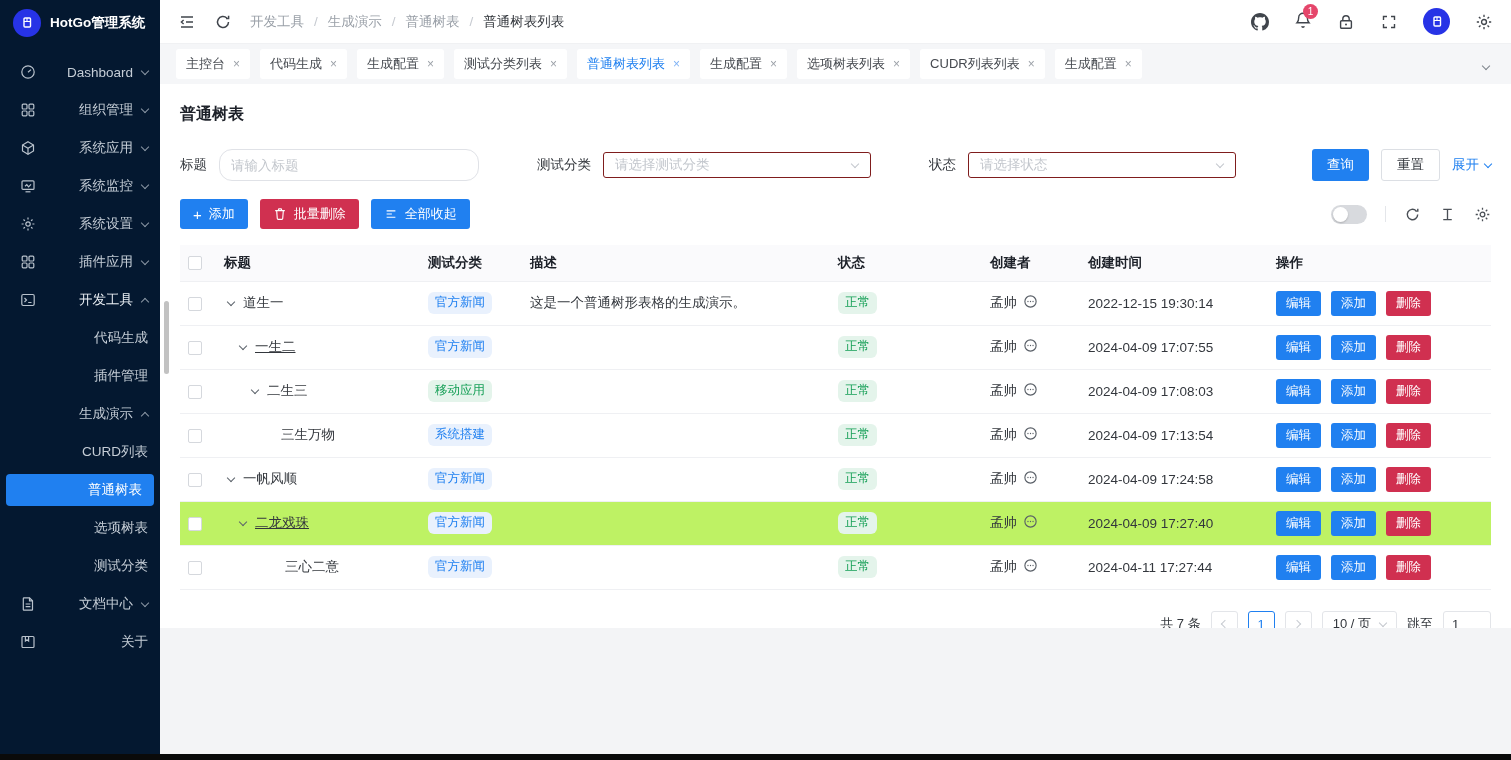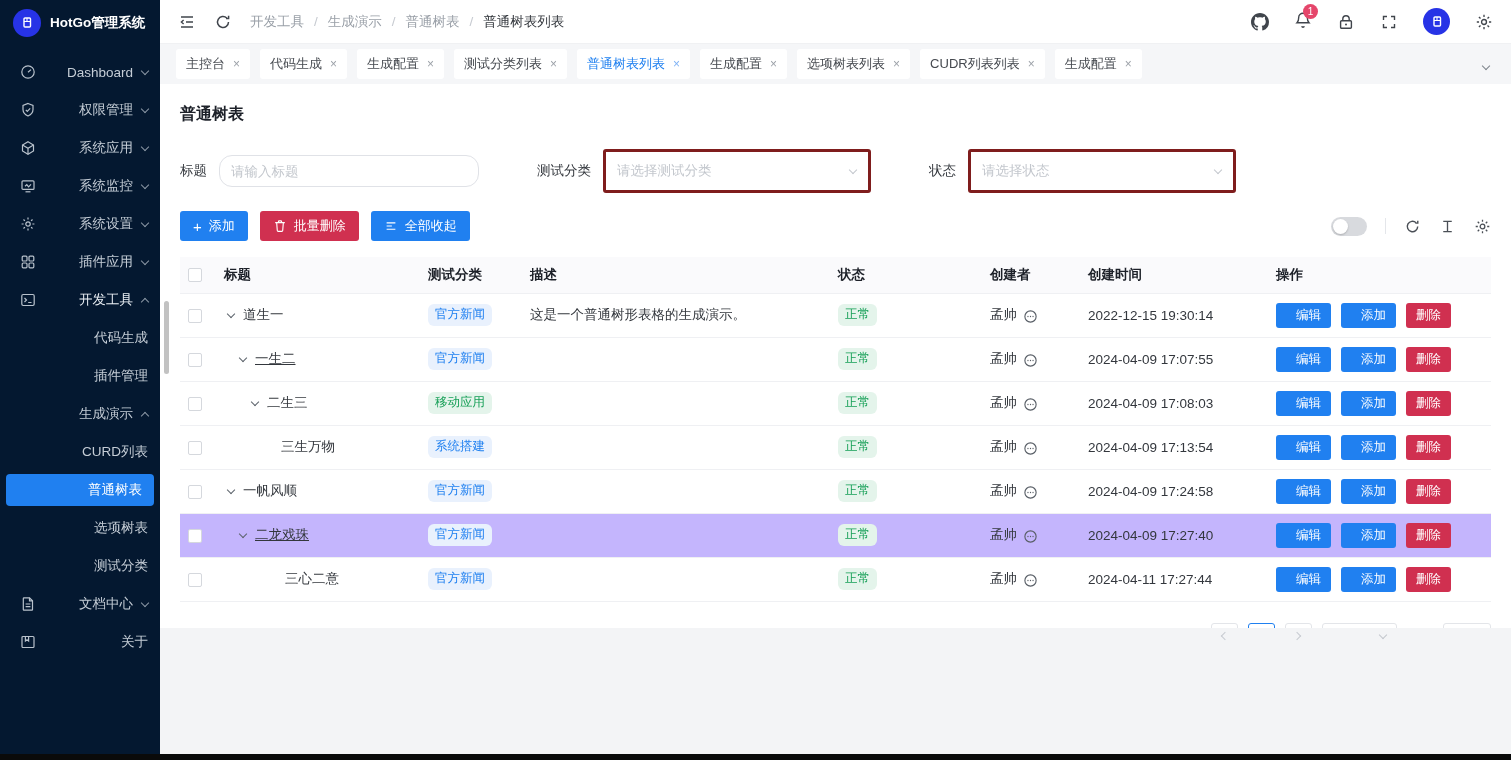--- a/index.html
+++ b/index.html
@@ -51,21 +51,21 @@
   
   .card { background:#fff; height:544px; padding:14px 20px 0; }
   .page-title { font-size:16px; font-weight:bold; color:#1d2129; margin:6px 0 24px; }
 
   
   .filter-row { display:flex; align-items:center; }
   .f-item { display:flex; align-items:center; margin-right:58px; }
   .f-item label { font-size:13.5px; color:#33373d; margin-right:12px; white-space:nowrap; }
   .f-input { height:32px; border:1px solid #e0e2e7; border-radius:13px; padding:0 11px; font-size:13.5px; color:#333; background:#fff; outline:none; }
   .f-input::placeholder { color:#c3c7cd; }
-  .f-select { position:relative; display:flex; align-items:center; height:44px; border:3px solid #7f1d1d; border-radius:3px; padding:0 11px; background:#fff; cursor:pointer; }
+  .f-select { position:relative; display:flex; align-items:center; height:26px; border:1px solid #7f1d1d; border-radius:3px; padding:0 11px; background:#fff; cursor:pointer; }
   .f-select .ph { font-size:13.5px; color:#c3c7cd; }
   .f-select .cv { position:absolute; right:12px; color:#c3c7cd; }
   .f-buttons { margin-left:auto; display:flex; align-items:center; gap:12px; }
   .btn { height:32px; border:none; border-radius:3px; font-size:13.5px; padding:0 15px; cursor:pointer; font-family:inherit; }
   .btn-primary { background:#2080f0; color:#fff; }
   .btn-plain { background:#fff; color:#33373d; border:1px solid #dcdfe4; }
   .link-expand { display:flex; align-items:center; gap:6px; color:#2080f0; font-size:13.5px; cursor:pointer; }
 
   
   .tool-row { display:flex; align-items:center; margin-top:18px; gap:12px; }
@@ -76,41 +76,41 @@
   .switch { width:36px; height:19px; border-radius:10px; background:#d8dade; position:relative; cursor:pointer; }
   .switch .knob { position:absolute; top:2px; left:2px; width:15px; height:15px; border-radius:50%; background:#fff; box-shadow:0 1px 2px rgba(0,0,0,.2); }
   .v-div { width:1px; height:16px; background:#e4e6ea; }
   .tool-ic { width:17px; height:17px; color:#4a4f56; cursor:pointer; }
 
   
   table { width:100%; border-collapse:collapse; margin-top:16px; font-size:13.5px; color:#33373d; }
   th, td { padding:0 8px; border-bottom:1px solid #eff0f3; text-align:left; font-weight:normal; }
   thead th { background:#fafafc; height:36px; color:#1d2129; font-weight:bold; }
   tbody td { height:44px; }
-  tr.row-hl td { background:#c4b5fd; }
+  tr.row-hl td { background:#bef264; }
   .c-check { width:36px; }
   .c-title { width:204px; }
   .c-cat { width:102px; }
   .c-desc { width:308px;margin-left:29px; }
   .c-status { width:152px; }
   .c-creator { width:98px; }
   .c-time { width:188px; }
   .checkbox { display:inline-block; width:14px; height:14px; border:1px solid #d5d8dd; border-radius:2px; background:#fff; cursor:pointer; vertical-align:middle; }
   .tree { display:flex; align-items:center; gap:5px; }
   .ind-1 { padding-left:12px;text-decoration:underline; } .ind-2 { padding-left:24px; } .ind-3 { padding-left:36px; }
   .tree-cv { width:14px; display:inline-flex; justify-content:center; color:#5c636b; cursor:pointer; }
   .tree-sp { width:16px; }
   .tag { display:inline-block; padding:3px 7px; border-radius:6px; font-size:12.5px; line-height:1.25; }
   .tag-blue { color:#2080f0; background:#e9f1fd; }
   .tag-green { color:#18a058; background:#e4f4eb; }
-  .creator { display:inline-flex; align-items:flex-end; gap:6px; }
+  .creator { display:inline-flex; align-items:flex-start; gap:6px; }
   .ell-ic { width:15px; height:15px; color:#585e66; cursor:pointer; }
   .ops { display:flex; gap:10px; }
   .btn-sm { border:none; border-radius:3px; color:#fff; font-size:12.5px; padding:4px 10px; cursor:pointer; font-family:inherit; }
-  .b-blue { background:#2080f0;padding-left:20px; }
+  .b-blue { background:#2080f0; }
   .b-red { background:#d03050; }
 
   
   .pager { display:flex; align-items:center; justify-content:flex-end; gap:10px; margin-top:21px; font-size:13px; color:#33373d; }
   .pg-btn { width:27px; height:27px; border:1px solid #e3e5e9; border-radius:3px; background:#fff; display:flex; align-items:center; justify-content:center; color:#c7cbd1; cursor:pointer; }
   .pg-btn .cv { width:6px; height:6px; }
   .pg-cur { border-color:#2080f0; color:#2080f0; font-size:13px; }
   .pg-size { height:27px; border:1px solid #e3e5e9; border-radius:3px; background:#fff; display:flex; align-items:center; gap:9px; padding:0 10px; cursor:pointer; }
   .pg-size .cv { color:#c3c7cd; }
   .pg-jump-input { width:48px; height:27px; border:1px solid #e3e5e9; border-radius:3px; padding:0 8px; font-size:13px; color:#33373d; outline:none; font-family:inherit; }
@@ -137,24 +137,26 @@
       <div class="m-item">
         <svg class="ic" viewBox="0 0 16 16" fill="none" stroke="#b9c2cc" stroke-width="1.2">
             <circle cx="8" cy="8" r="6.2"></circle>
             <path d="M8 8.3 11 5.6"></path>
           </svg>
         <span class="lbl">Dashboard</span>
           <i class="cv cv-down"></i>
       </div>
       <div class="m-item">
         <svg class="ic" viewBox="0 0 16 16" fill="none" stroke="#b9c2cc" stroke-width="1.2">
-            <path d="M8 1.5 13 3.5v4c0 3-2.2 5.2-5 6.5-2.8-1.3-5-3.5-5-6.5v-4z"></path>
-            <path d="M5.8 7.8 7.3 9.3l2.9-2.9"></path>
-          </svg>
-        <span class="lbl">权限管理</span>
+            <rect x="2.2" y="2.2" width="4.8" height="4.8" rx="1"></rect>
+            <rect x="9" y="2.2" width="4.8" height="4.8" rx="1"></rect>
+            <rect x="2.2" y="9" width="4.8" height="4.8" rx="1"></rect>
+            <rect x="9" y="9" width="4.8" height="4.8" rx="1"></rect>
+          </svg>
+        <span class="lbl">组织管理</span>
           <i class="cv cv-down"></i>
       </div>
       <div class="m-item">
         <svg class="ic" viewBox="0 0 16 16" fill="none" stroke="#b9c2cc" stroke-width="1.2">
             <path d="M8 1.8 13.5 5v6L8 14.2 2.5 11V5z"></path>
             <path d="M2.5 5 8 8.2 13.5 5M8 8.2v6"></path>
           </svg>
         <span class="lbl">系统应用</span>
           <i class="cv cv-down"></i>
       </div>
@@ -341,20 +343,28 @@
             <span class="ph">请选择测试分类</span>
             <i class="cv cv-down"></i>
           </div>
         </div>
         <div class="f-item" style="margin-right:0">
           <label>状态</label>
           <div class="f-select" style="width:268px">
             <span class="ph">请选择状态</span>
             <i class="cv cv-down"></i>
           </div>
+        </div>
+        <div class="f-buttons">
+          <button class="btn btn-primary">查询</button>
+          <button class="btn btn-plain">重置</button>
+          <span class="link-expand">
+              <span>展开</span>
+              <i class="cv cv-down"></i>
+            </span>
         </div>
       </div>
 
       <div class="tool-row">
         <button class="btn-tb bg-blue">
           <span style="font-size:15px;line-height:1;">+</span>
           <span>添加</span>
         </button>
         <button class="btn-tb bg-red">
           <svg width="14" height="14" viewBox="0 0 16 16" fill="none" stroke="#fff" stroke-width="1.3">

